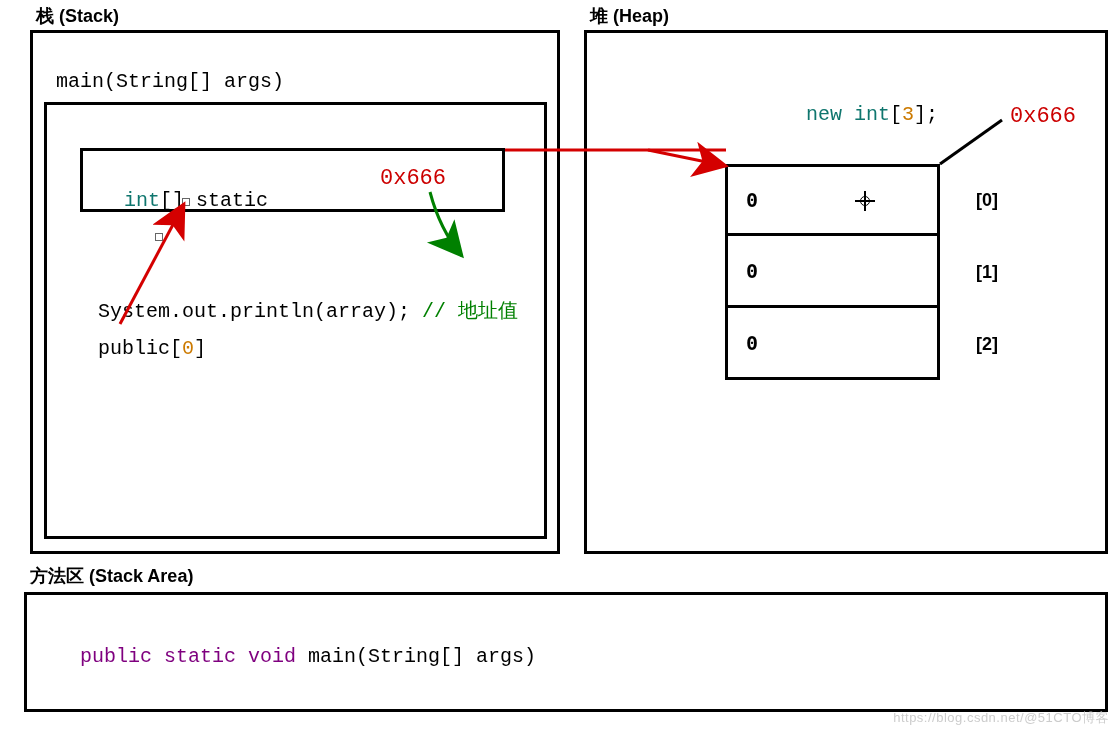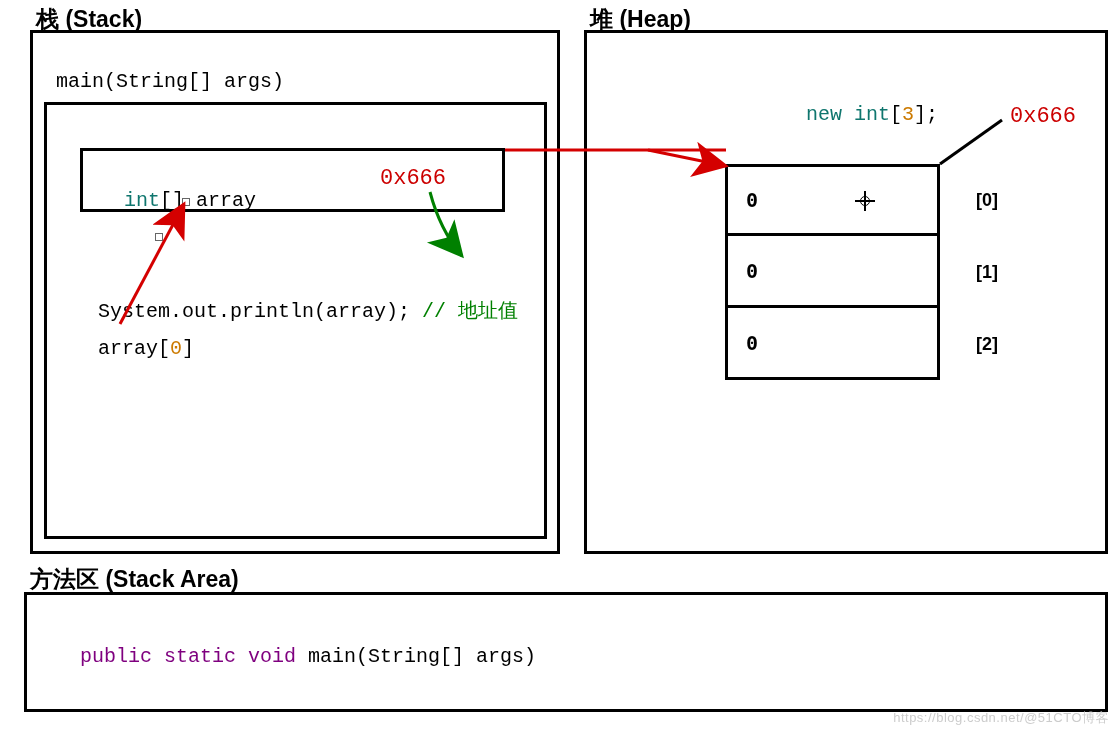--- a/index.html
+++ b/index.html
@@ -8,21 +8,21 @@
     padding: 0;
     width: 1119px;
     height: 733px;
     background: #fff;
     font-family: "Microsoft YaHei", "SimSun", Arial, sans-serif;
     position: relative;
   }
   .label {
     position: absolute;
     font-weight: bold;
-    font-size: 23px;
+    font-size: 18px;
     color: #000;
   }
   .box-outer {
     position: absolute;
     border: 3px solid #000;
     background: #fff;
   }
   .code {
     font-family: Consolas, "Courier New", monospace;
     font-size: 20px;
@@ -91,33 +91,33 @@
 <div class="label" style="left:36px; top:4px;">栈  (Stack)</div>
 
 <div class="box-outer" style="left:30px; top:30px; width:530px; height:524px;"></div>
 
 <div class="box-outer" style="left:44px; top:102px; width:503px; height:437px;"></div>
 
 <div class="code" style="position:absolute; left:56px; top:70px;">main(String[] args)</div>
 
 <div class="box-outer" style="left:80px; top:148px; width:425px; height:64px;"></div>
 <div class="code" style="position:absolute; left:100px; top:166px;">
-  <span class="kw-blue">int</span><span>[] </span><span>array</span>
+  <span class="kw-blue">int</span><span>[] </span><span>static</span>
 </div>
 <div class="code addr-red" style="position:absolute; left:380px; top:166px; font-size:22px;">0x666</div>
 
 <div class="small-handle" style="left:182px; top:198px;"></div>
 <div class="small-handle" style="left:155px; top:233px;"></div>
 
 <div class="code" style="position:absolute; left:74px; top:274px;">
   <span>System.out.println(array); </span><span class="comment-green">// </span><span class="comment-green">地址值</span>
 </div>
 
 <div class="code" style="position:absolute; left:74px; top:314px;">
-  <span>array[</span><span class="num-orange">0</span><span>]</span>
+  <span>public[</span><span class="num-orange">0</span><span>]</span>
 </div>
 
 <div class="label" style="left:590px; top:4px;">堆  (Heap)</div>
 <div class="box-outer" style="left:584px; top:30px; width:524px; height:524px;"></div>
 
 <div class="code" style="position:absolute; left:782px; top:80px;">
   <span class="kw-blue">new </span><span class="kw-blue">int</span><span>[</span><span class="num-orange">3</span><span>];</span>
 </div>
 <div class="code addr-red" style="position:absolute; left:1010px; top:104px; font-size:22px;">0x666</div>
 

